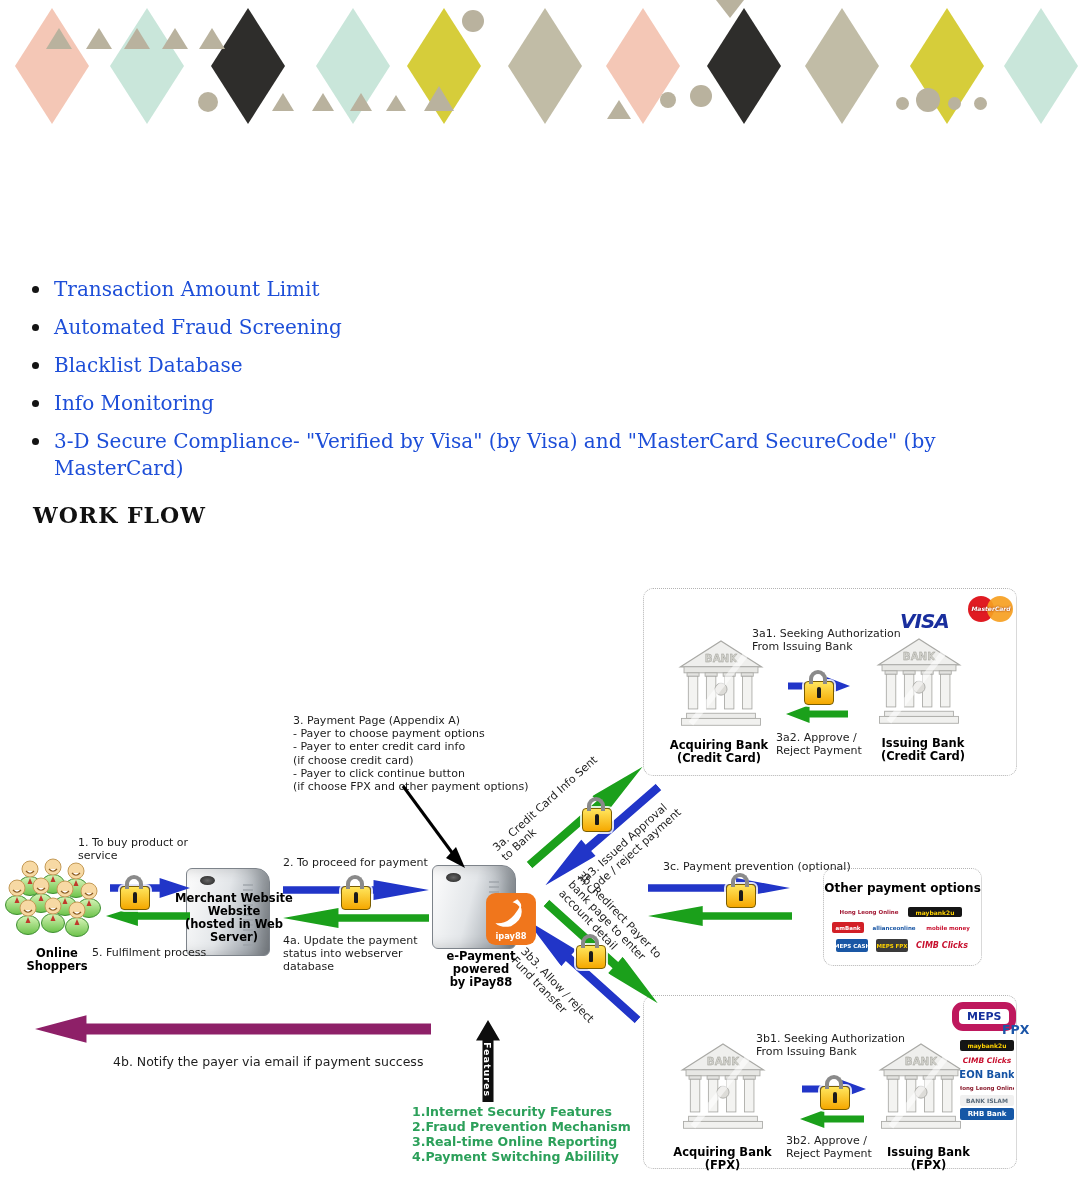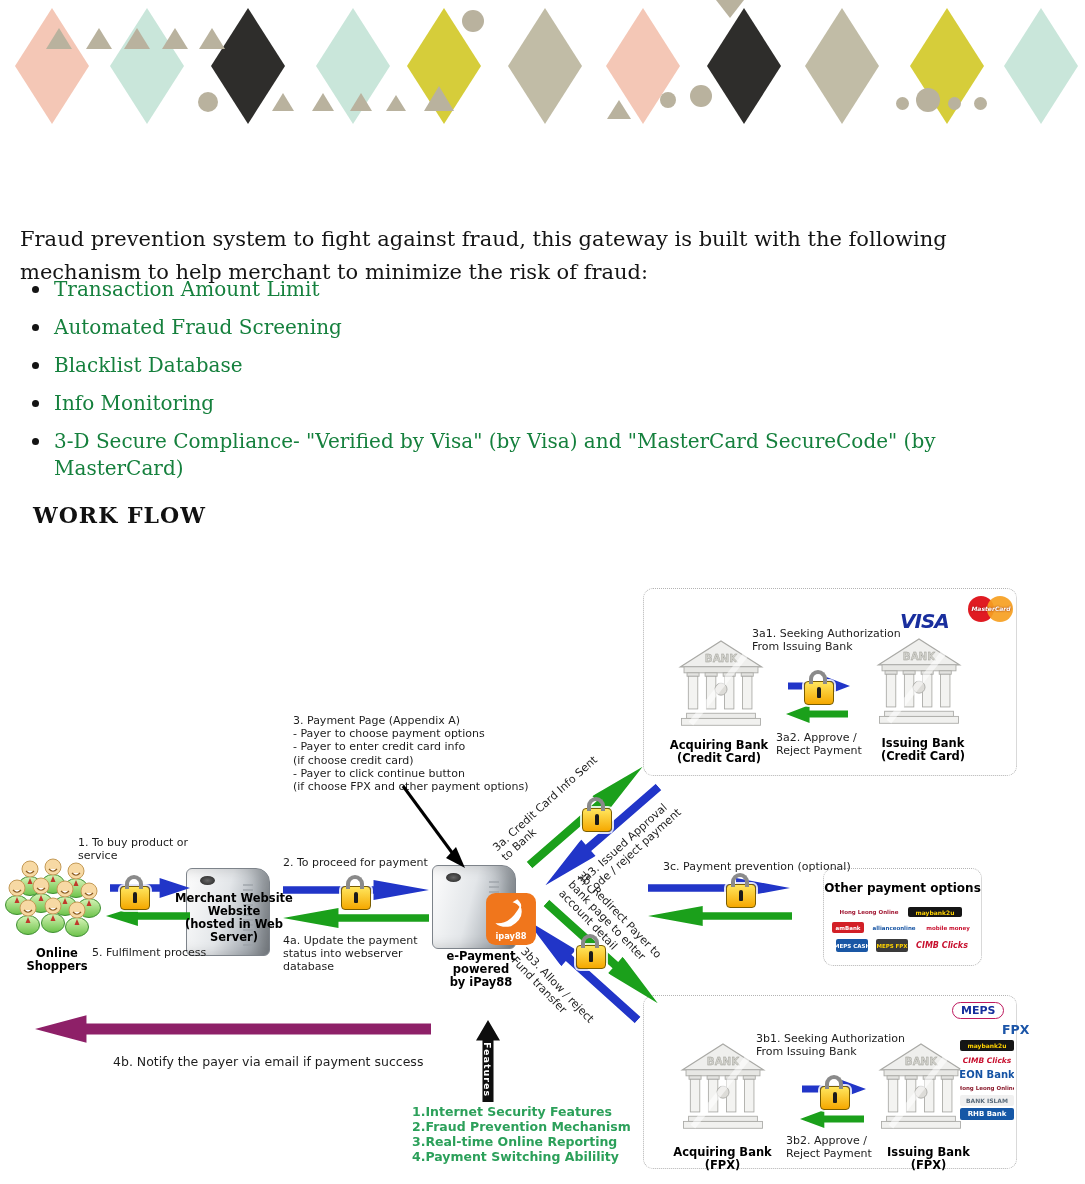--- a/index.html
+++ b/index.html
@@ -14,21 +14,21 @@
       clip-path:polygon(50% 0,100% 100%,0 100%)}
   .trd{position:absolute;width:28px;height:18px;background:#b9b29e;
       clip-path:polygon(0 0,100% 0,50% 100%)}
   .ci{position:absolute;border-radius:50%;background:#b9b29e}
 
   
   .intro{position:absolute;left:20px;top:202px;width:1005px;
          font:21px/1.57 "DejaVu Serif",serif;color:#141414}
   .bullets{position:absolute;left:28px;top:276px;width:1015px;margin:0;padding:0;list-style:none}
   .bullets li{position:relative;padding-left:26px;margin-bottom:11px;
-         font:20px/1.35 "DejaVu Serif",serif;color:#15803d}
+         font:20px/1.35 "DejaVu Serif",serif;color:#1d4ed8}
   .bullets li::before{content:"";position:absolute;left:4px;top:10px;width:7px;height:7px;
          border-radius:50%;background:#141414}
   .wf{position:absolute;left:33px;top:502px;font:bold 22px "DejaVu Serif",serif;
       letter-spacing:1px;color:#111}
 
   
   .t{position:absolute;font:11px/1.2 "DejaVu Sans",sans-serif;color:#1d1d1d;white-space:pre-line;z-index:4}
   .tb{position:absolute;font:bold 11.5px/1.12 "DejaVu Sans",sans-serif;color:#000;text-align:center;
       white-space:pre-line;z-index:6}
   .rot{transform-origin:center}
@@ -64,21 +64,21 @@
 
   .visa{position:absolute;font:italic 900 20px "DejaVu Sans",sans-serif;color:#1a2f9e;
         letter-spacing:-1px;z-index:4}
   .mc{position:absolute;width:46px;height:27px;z-index:4}
   .mc .c1{position:absolute;left:0;top:1px;width:26px;height:26px;border-radius:50%;background:#e01b22}
   .mc .c2{position:absolute;left:19px;top:1px;width:26px;height:26px;border-radius:50%;background:#f6a021;opacity:.92}
   .mc .mt{position:absolute;left:0;right:0;top:10px;text-align:center;font:italic bold 6px "DejaVu Sans",sans-serif;
         color:#fff;text-shadow:0 0 2px #7a1313;z-index:2}
 
   .meps{position:absolute;font:bold 11px "DejaVu Sans",sans-serif;color:#16309c;
-        border:1px solid #be185d;border-radius:11px;padding:1px 8px;background:#fff;z-index:4}
+        border:7px solid #be185d;border-radius:11px;padding:1px 8px;background:#fff;z-index:4}
   .fpxt{position:absolute;font:bold 12.5px "DejaVu Sans",sans-serif;color:#1b55a8;z-index:4}
 
   .ipay{position:absolute;z-index:5}
   .feat-green{position:absolute;font:bold 12.5px/15px "DejaVu Sans",sans-serif;color:#2ca05a;z-index:4}
   .vert{position:absolute;writing-mode:vertical-rl;font:bold 9.5px "DejaVu Sans",sans-serif;
         color:#fff;letter-spacing:1px;z-index:8}
 </style>
 </head>
 <body>
 
@@ -111,21 +111,20 @@
     <div class="ci" style="left:198px;top:92px;width:20px;height:20px"></div>
     <div class="ci" style="left:462px;top:10px;width:22px;height:22px"></div>
     <div class="ci" style="left:660px;top:92px;width:16px;height:16px"></div>
     <div class="ci" style="left:690px;top:85px;width:22px;height:22px"></div>
     <div class="ci" style="left:896px;top:97px;width:13px;height:13px"></div>
     <div class="ci" style="left:916px;top:88px;width:24px;height:24px"></div>
     <div class="ci" style="left:948px;top:97px;width:13px;height:13px"></div>
     <div class="ci" style="left:974px;top:97px;width:13px;height:13px"></div>
   </div>
 
-  <p class="intro">Fraud prevention system to fight against fraud, this gateway is built with the following mechanism to help merchant to minimize the risk of fraud:</p>
   <ul class="bullets">
     <li>Transaction Amount Limit</li>
     <li>Automated Fraud Screening</li>
     <li>Blacklist Database</li>
     <li>Info Monitoring</li>
     <li>3-D Secure Compliance- "Verified by Visa" (by Visa) and "MasterCard SecureCode" (by MasterCard)</li>
   </ul>
   <div class="wf">WORK FLOW</div>
 
   <div class="box" style="left:643px;top:588px;width:372px;height:186px">

